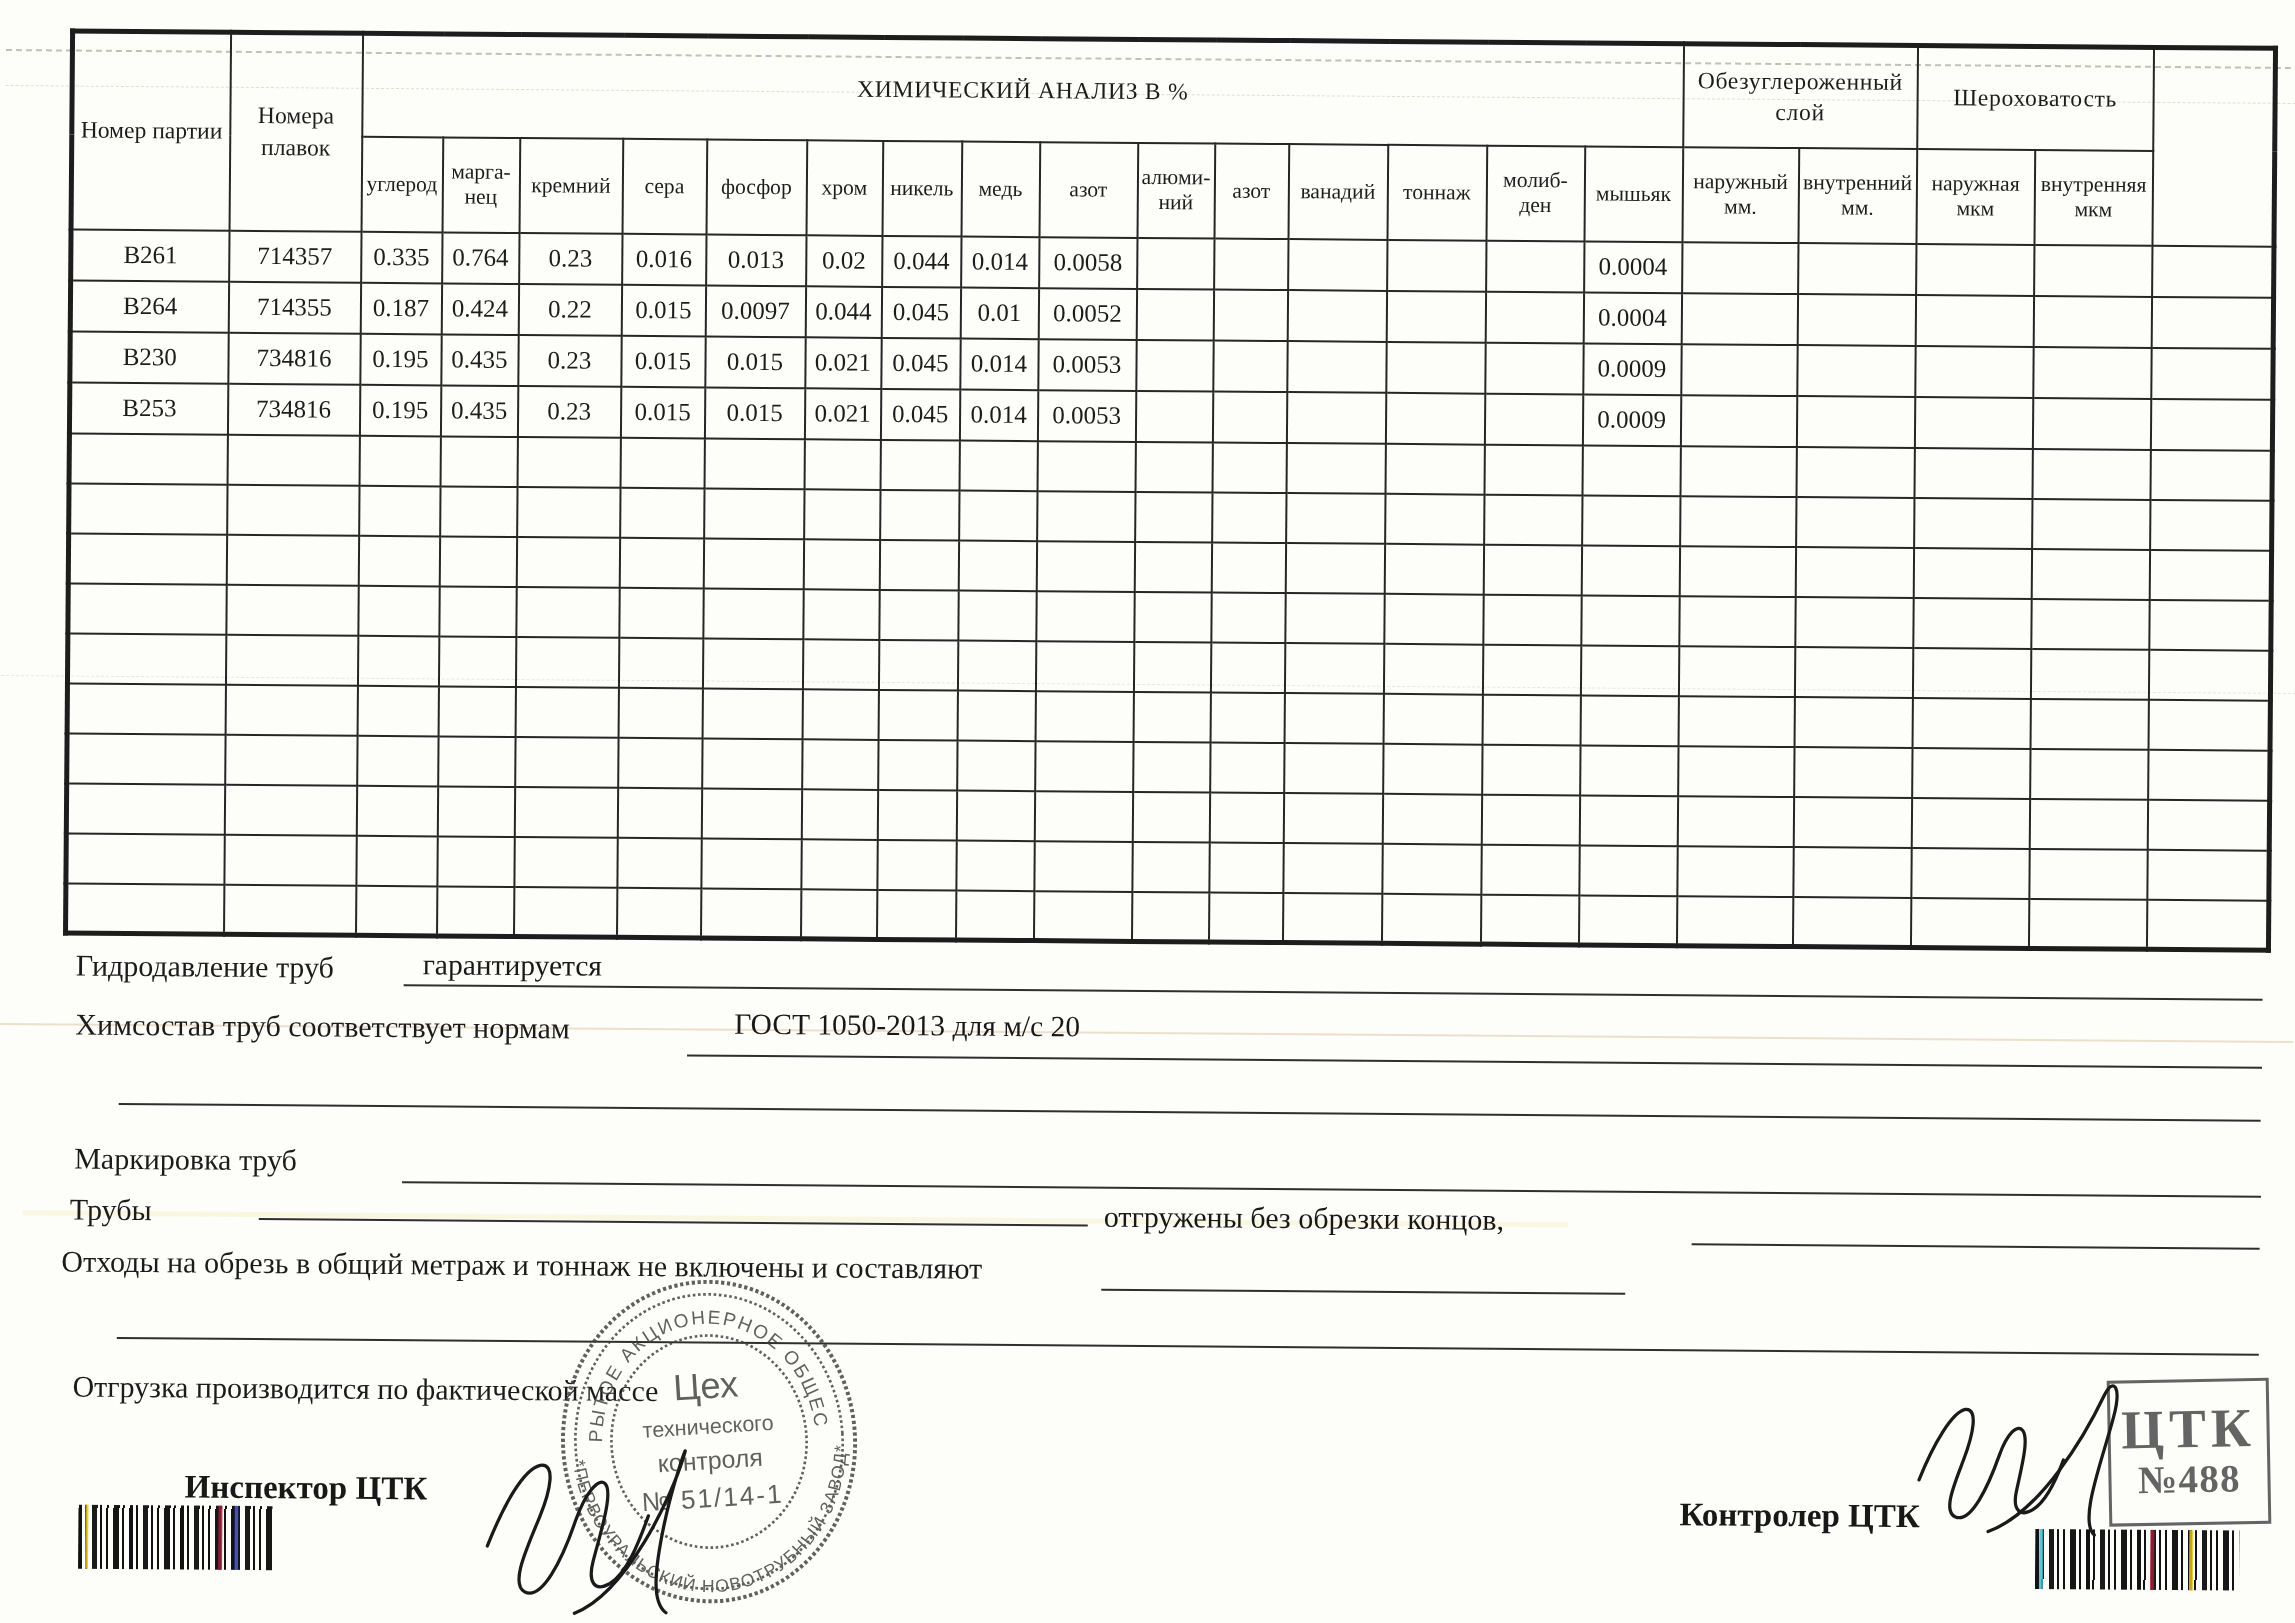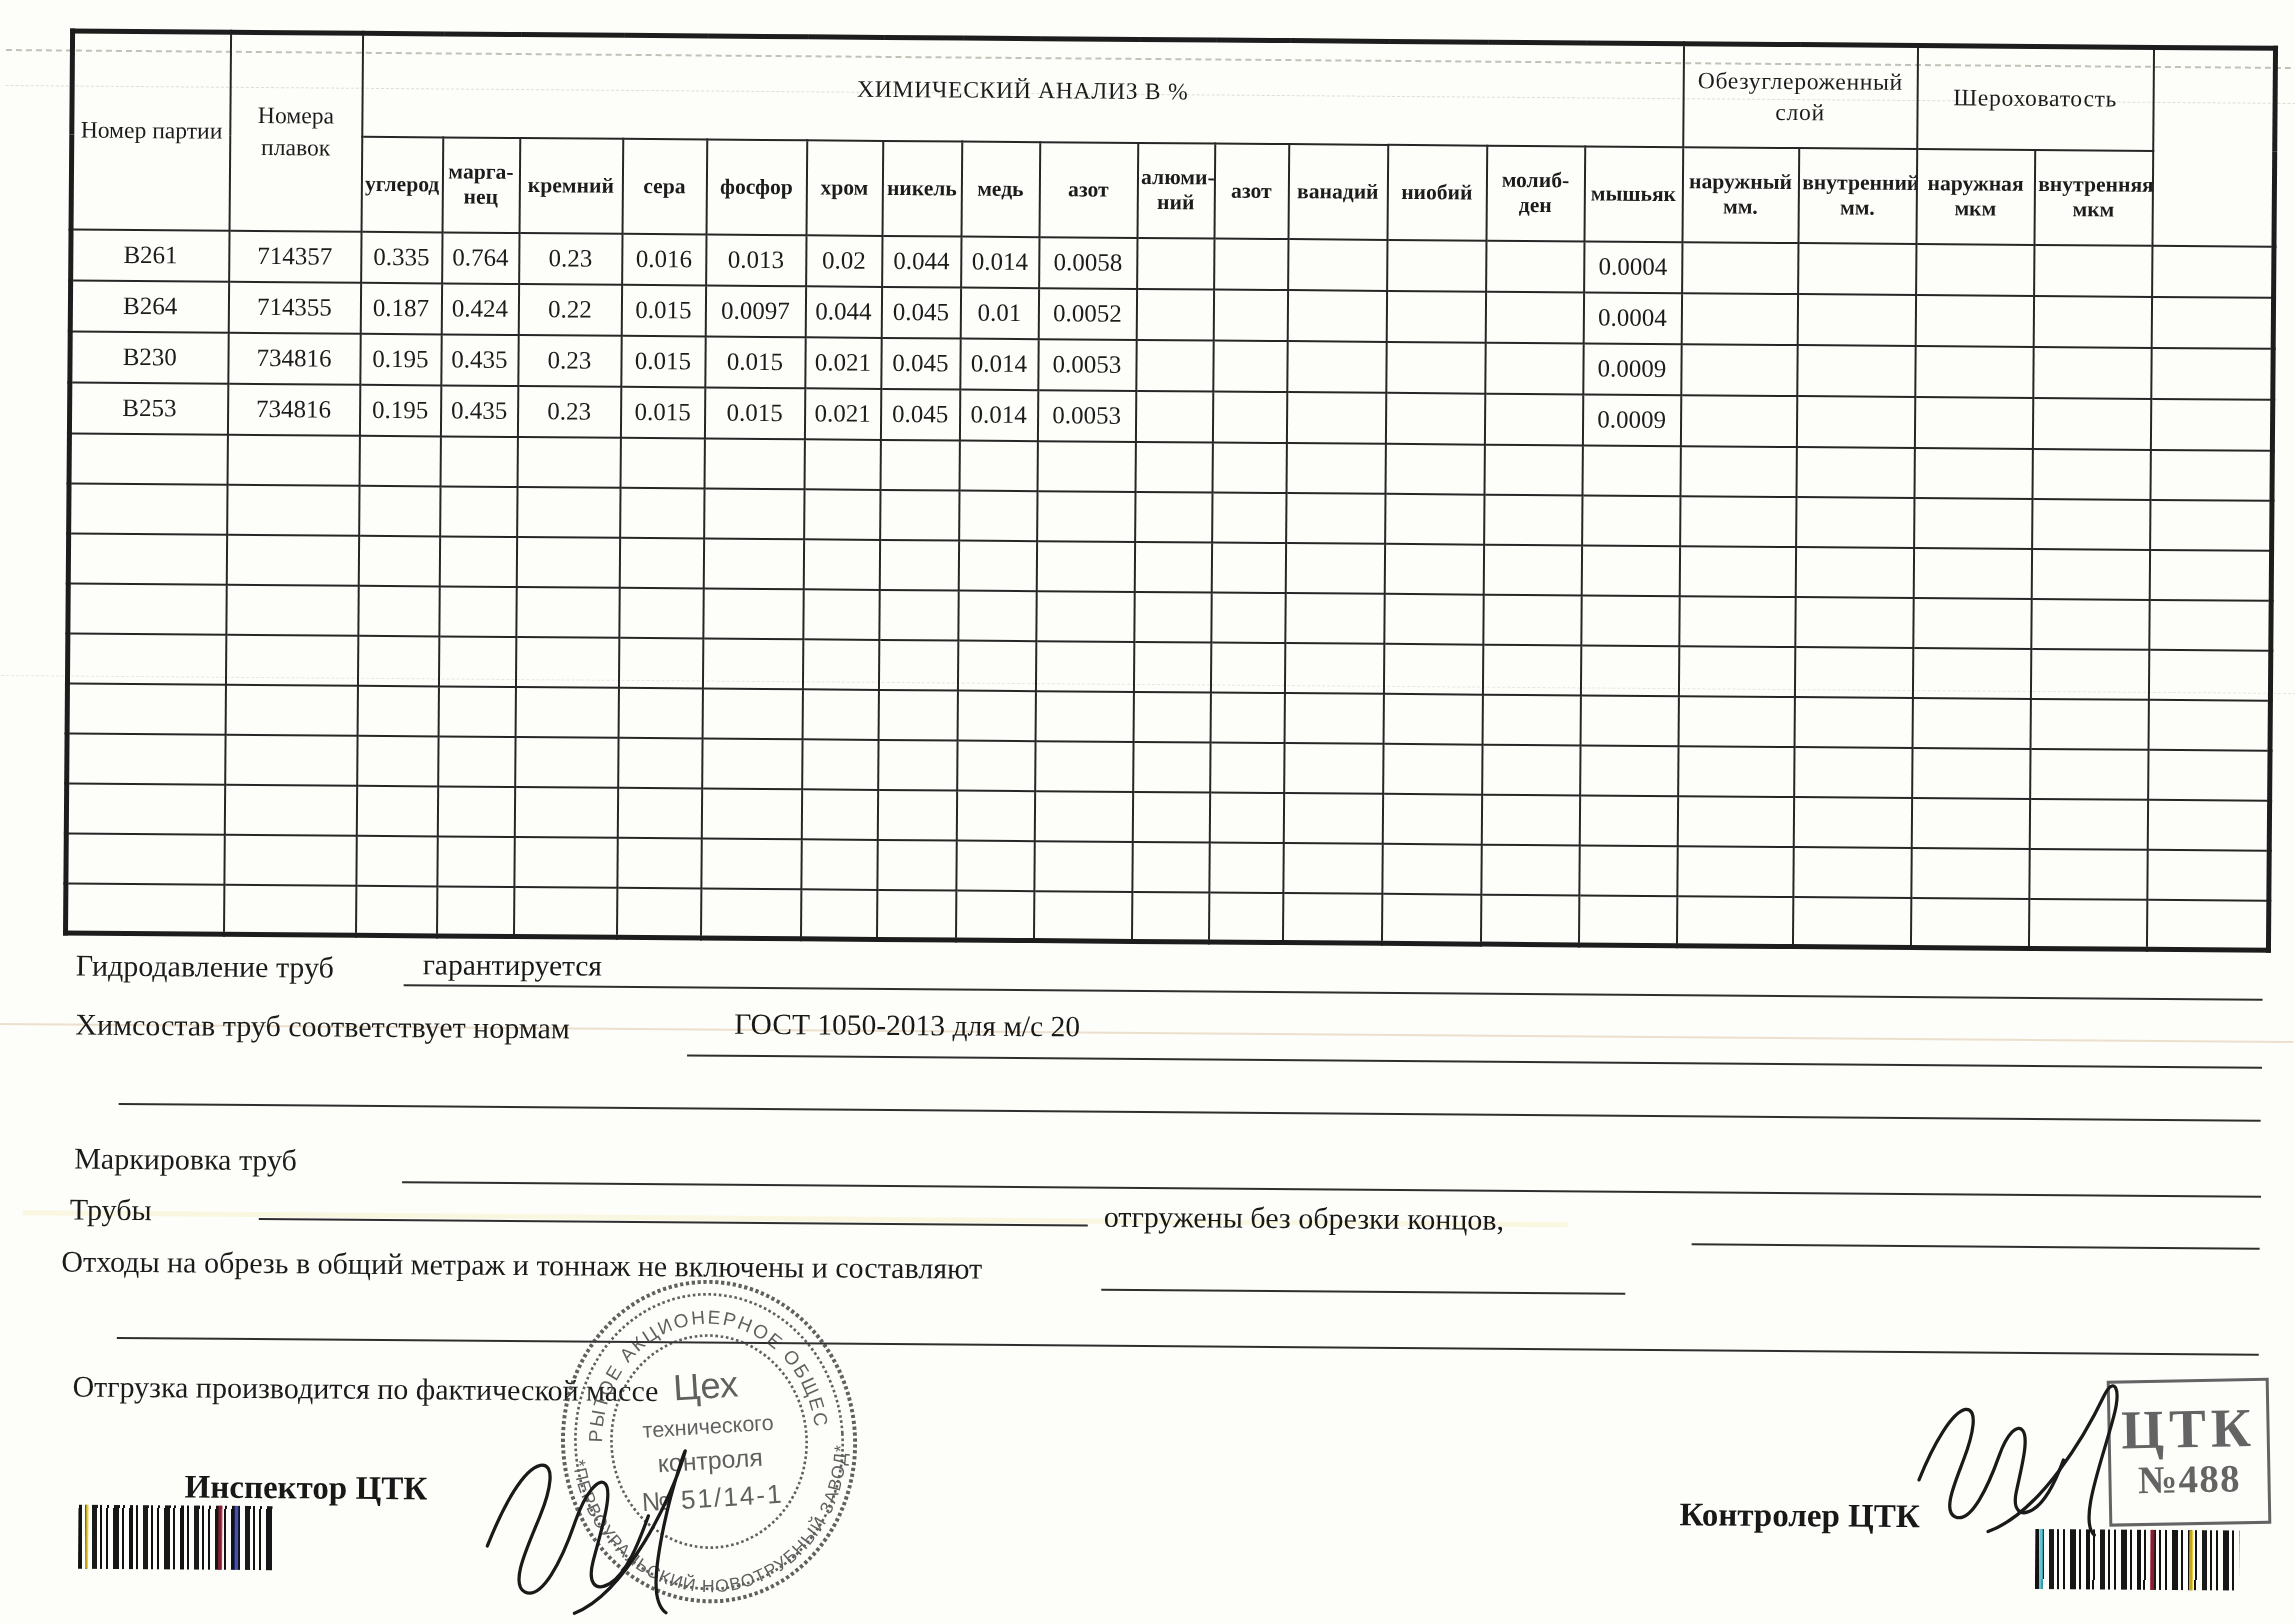--- a/index.html
+++ b/index.html
@@ -25,21 +25,21 @@
     border:5.9px solid #1d1d1d;
   }
   table.cert th,table.cert td{
     border:2.6px solid #262626;padding:0 2.6px;text-align:center;
     vertical-align:middle;font-weight:normal;overflow:hidden;
   }
   tr.h1{height:103px;}
   tr.h2{height:95px;}
   th.big{font-size:23.6px;line-height:1.35;}
   th.group{font-size:23.6px;vertical-align:bottom;padding-bottom:9.2px;letter-spacing:0.7px;line-height:1.3;}
-  tr.h2 th{font-size:21.6px;line-height:1.15;font-weight:bold;}
+  tr.h2 th{font-size:21.6px;line-height:1.15;}
   tbody tr{height:51px;}
   tbody tr.empty{height:50px;}
   tbody td{font-size:25px;}
 
   
   .note{position:absolute;font-size:30px;white-space:nowrap;color:#1b1b1b;}
   .noteval{position:absolute;font-size:29.5px;white-space:nowrap;color:#181818;}
   .ln{position:absolute;height:0;border-top:2px solid #2e2e2e;}
   .sig-label{position:absolute;font-size:33px;font-weight:bold;white-space:nowrap;color:#181818;}
 
@@ -118,21 +118,21 @@
         <th>кремний</th>
         <th>сера</th>
         <th>фосфор</th>
         <th>хром</th>
         <th>никель</th>
         <th>медь</th>
         <th>азот</th>
         <th>алюми-ний</th>
         <th>азот</th>
         <th>ванадий</th>
-        <th>ниобий</th>
+        <th>тоннаж</th>
         <th>молиб-ден</th>
         <th>мышьяк</th>
         <th>наружный мм.</th>
         <th>внутренний мм.</th>
         <th>наружная мкм</th>
         <th>внутренняя мкм</th>
       </tr>
     </thead>
     <tbody>
         <tr>

